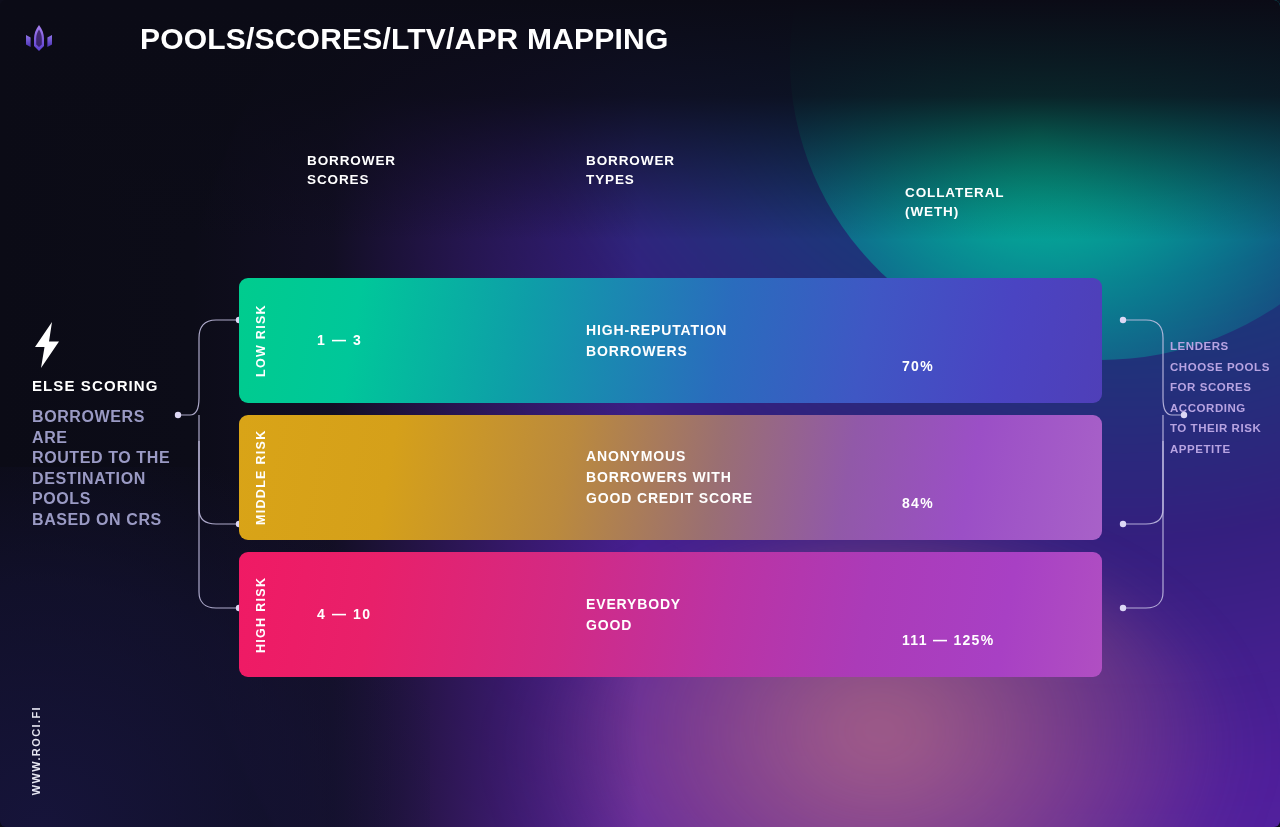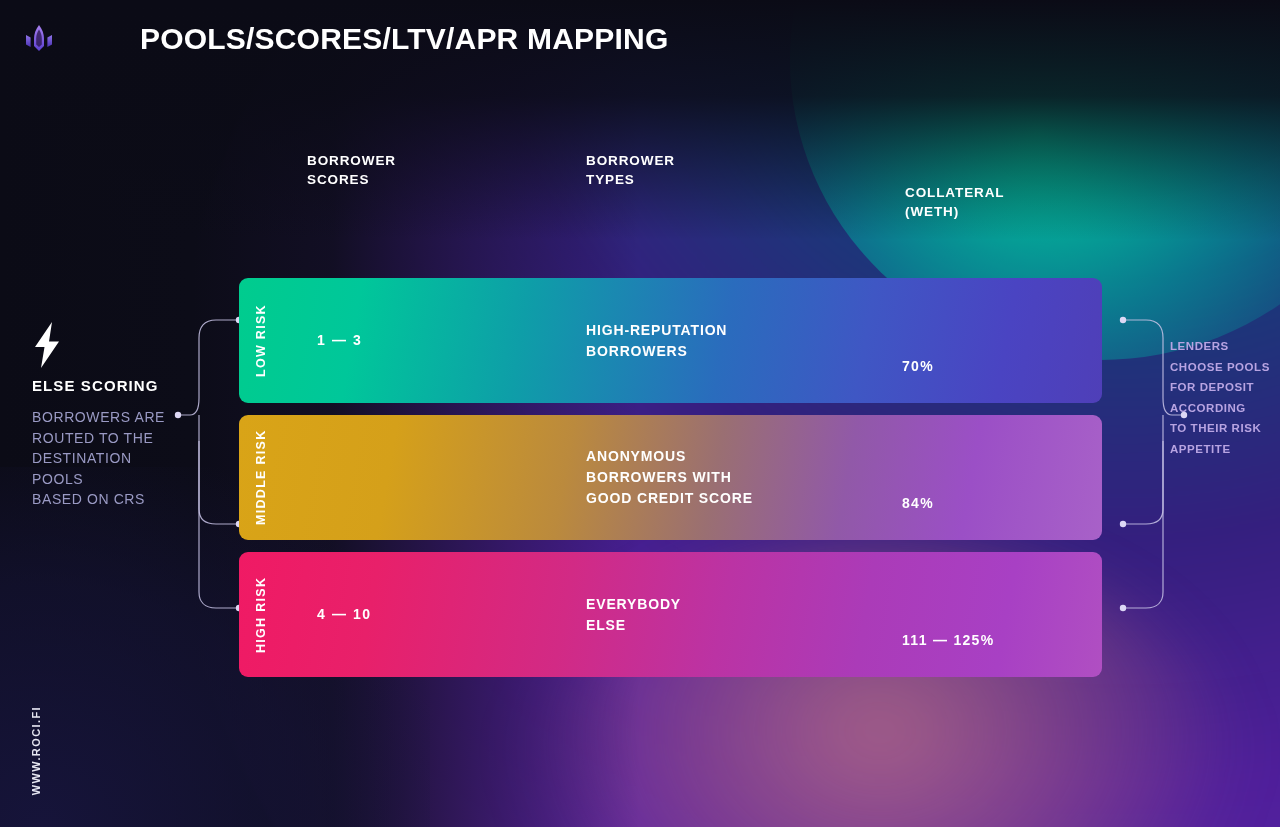--- a/index.html
+++ b/index.html
@@ -7,20 +7,21 @@
     width:1280px; height:827px; overflow:hidden;
     background:#0d0d1a;
     font-family:"Liberation Sans", sans-serif;
     -webkit-font-smoothing:antialiased;
   }
 
   
   #stage{
     position:relative; width:1280px; height:827px; overflow:hidden;
     background:#0c0c18;
+    border-radius:6px;
   }
   .bg-layer{ position:absolute; inset:0; pointer-events:none; }
 
   
   .bg-blob-main{
     position:absolute;
     left:170px; top:-330px;
     width:1540px; height:1540px;
     border-radius:50%;
     background:
@@ -74,21 +75,21 @@
   .col-head.c3{ left:905px;margin-top:32px; }
 
   
   .left-panel{ position:absolute; left:32px; top:322px; width:150px; }
   .bolt-icon{ width:30px; height:46px; display:block; }
   .left-title{
     margin-top:9px; font-size:15px; font-weight:700; color:#fff;
     letter-spacing:1.1px;
   }
   .left-desc{
-    margin-top:13px; font-size:14px; font-weight:400; color:#9a9ac4;
+    margin-top:13px; font-size:16px; font-weight:700; color:#9a9ac4;
     letter-spacing:.6px; line-height:20.5px; white-space:pre-line;
   }
 
   
   .right-panel{
     position:absolute; left:1170px; top:336px; width:110px;
     font-size:11.5px; font-weight:700; color:#b8a4e2;
     letter-spacing:.55px; line-height:20.5px; white-space:pre-line;
   }
 
@@ -181,21 +182,21 @@
     </svg>
     <div class="left-title">ELSE SCORING</div>
     <div class="left-desc">BORROWERS ARE
 ROUTED TO THE
 DESTINATION POOLS
 BASED ON CRS</div>
   </div>
 
   <div class="right-panel">LENDERS
 CHOOSE POOLS
-FOR DEPOSIT
+FOR SCORES
 ACCORDING
 TO THEIR RISK
 APPETITE</div>
 
   <div class="site-url">WWW.ROCI.FI</div>
 
   <svg class="conn conn-left" width="86" height="330" viewBox="0 0 86 330">
     <path d="M10 115 L22 115 C30 115 31 106 31 98 L31 38 C31 27 36 20 48 20 L70 20"></path>
     <path d="M31 115 C31 124 31 133 31 141 L31 209 C31 218 36 224 48 224 L70 224"></path>
     <path d="M31 141 L31 292 C31 301 36 308 48 308 L70 308"></path>
@@ -230,19 +231,19 @@
       <div class="cell type">ANONYMOUS
 BORROWERS WITH
 GOOD CREDIT SCORE</div>
       <div class="cell coll">84%</div>
     </div>
 
     <div class="row high">
       <div class="risk-label">HIGH RISK</div>
       <div class="cell score">4 — 10</div>
       <div class="cell type">EVERYBODY
-ELSE</div>
+GOOD</div>
       <div class="cell coll">111 — 125%</div>
     </div>
 
   </div>
 
 </div>
 
 </body></html>

